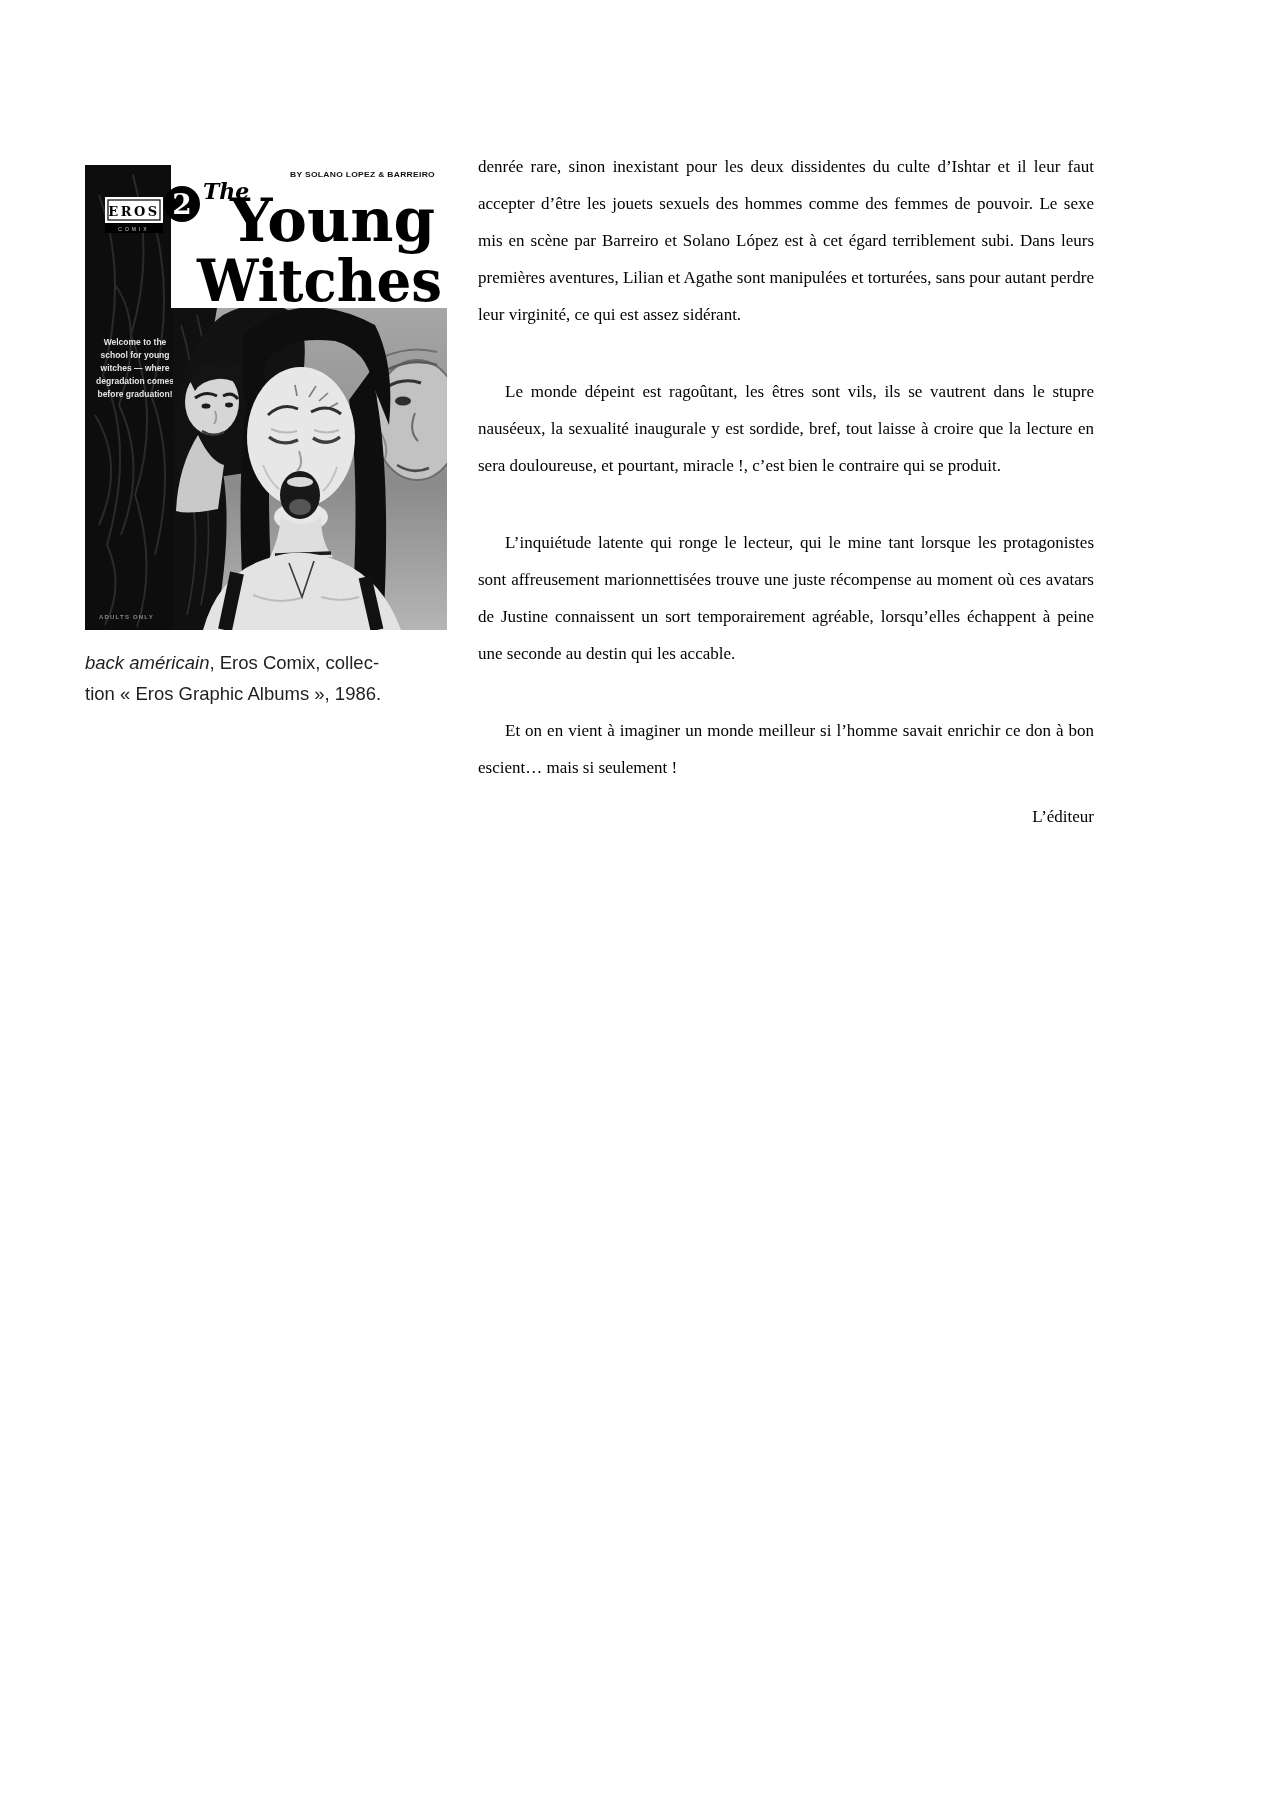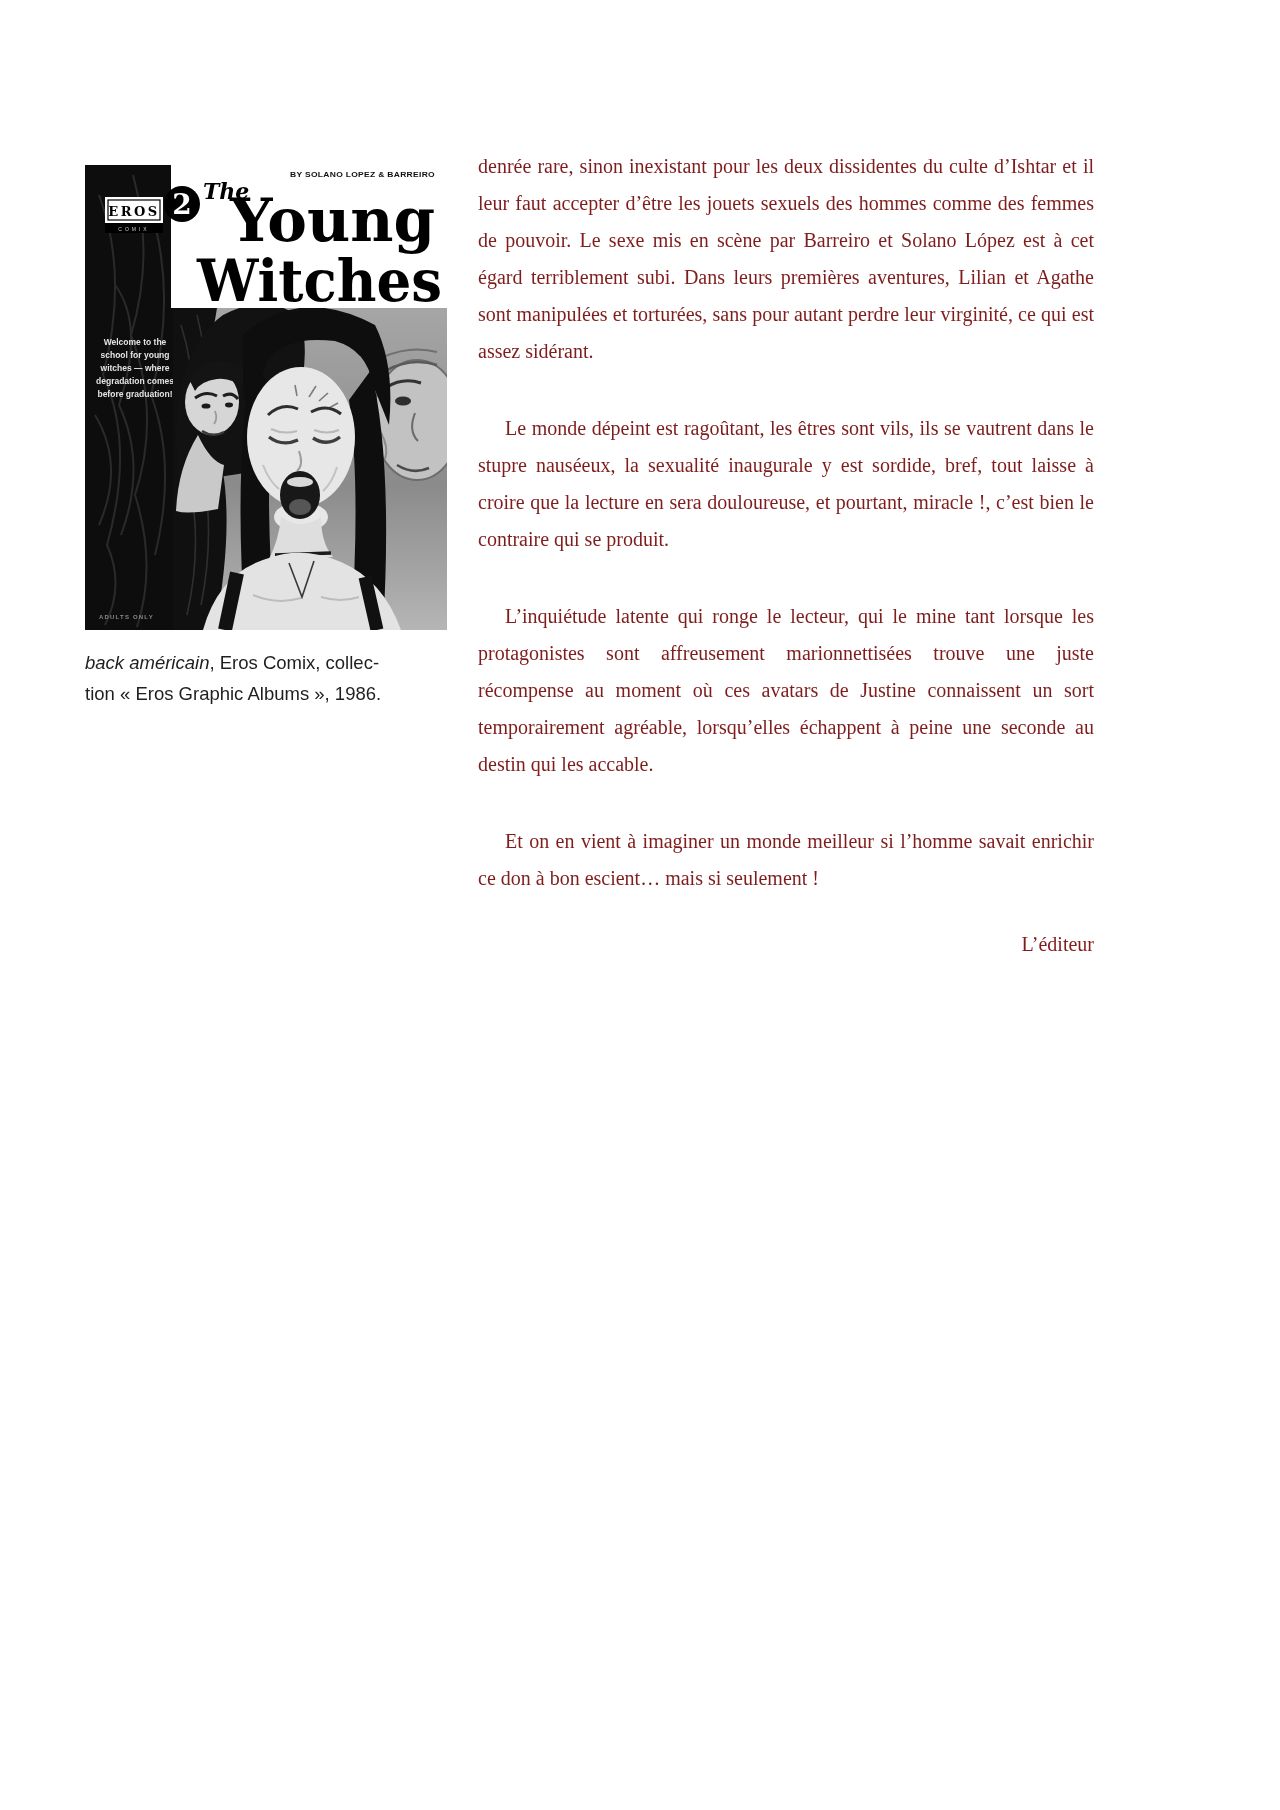--- a/index.html
+++ b/index.html
@@ -8,24 +8,24 @@
 
   
   .cover-wrap{position:absolute;left:85px;top:165px;width:326px;}
   svg.cover{display:block;width:362px;height:465px;background:#ffffff;}
   .caption{margin-top:17px;width:358px;font-family:"Liberation Sans",sans-serif;
            font-size:18.5px;line-height:31px;color:#1f1f1f;}
   .caption i{font-style:italic;}
 
   
   .article{position:absolute;left:478px;top:148px;width:616px;
-           font-size:20px;line-height:37px;text-align:justify;color:#7f1d1d;}
+           font-size:17px;line-height:37px;text-align:justify;color:#000000;}
   .article p{margin:0;}
   .article p + p{margin-top:40px;text-indent:27px;}
-  .article p.signature{margin-top:29px;text-align:right;text-indent:0;}
+  .article p.signature{margin-top:12px;text-align:right;text-indent:0;}
 
   
   svg .serif{font-family:"DejaVu Serif",serif;}
   svg .sans{font-family:"Liberation Sans",sans-serif;}
 </style>
 </head>
 <body>
 
 <div class="page">
 

